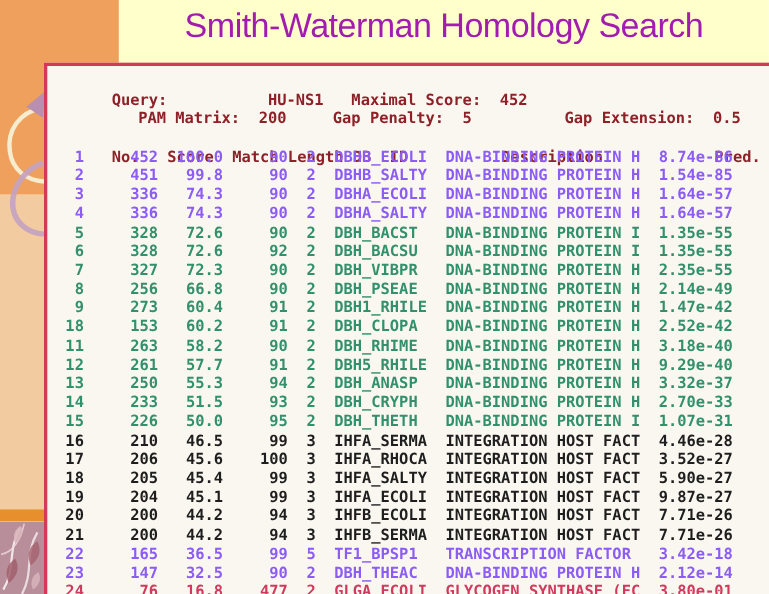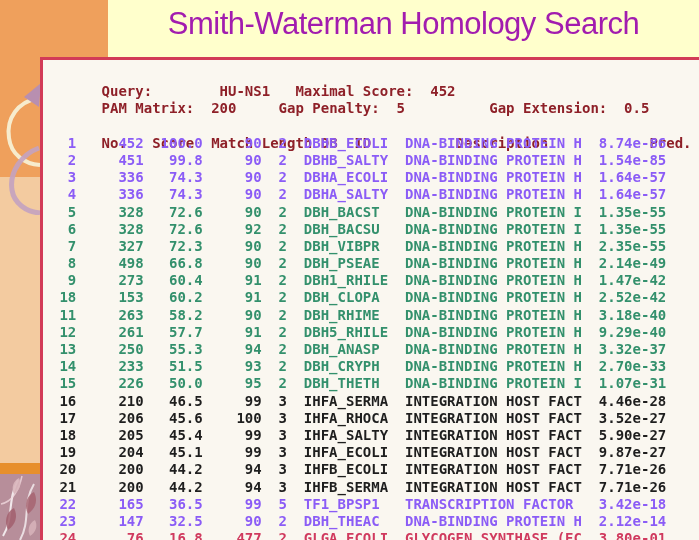--- a/index.html
+++ b/index.html
@@ -49,22 +49,22 @@
     overflow:hidden;
   }
   .line{height:17.2px;line-height:17.2px;white-space:pre;}
   .line span{display:inline-block;white-space:pre;vertical-align:top;box-sizing:border-box;}
   .maroon{color:#8e2028;}
   .c-blue{color:#8b5cf6;}
   .c-teal{color:#33906c;}
   .c-black{color:#1e1e1e;}
   .c-crimson{color:#d03a5e;}
   
-  .w14{width:14ch;} .w9{width:9ch;} .w15{width:15ch;}
-  .w13{width:13ch;} .w8{width:8ch;} .w12{width:12ch;}
+  .w14{width:14ch;} .w9{width:9ch;margin-left:24px;} .w15{width:15ch;}
+  .w13{width:13ch;margin-left:24px;} .w8{width:8ch;} .w12{width:12ch;}
   .w4r{width:4ch;text-align:right;}
   .w3r{width:3ch;text-align:right;}
   .w24r{width:24ch;text-align:right;}
   .w5r{width:5ch;text-align:right;}
   
   .c-no{width:3ch;text-align:right;}
   .hdr .c-no{text-align:right;}
   .c-score{width:8ch;text-align:right;}
   .c-match{width:7ch;text-align:right;}
   .c-length{width:7ch;text-align:right;}
@@ -119,21 +119,21 @@
     </div>
 
     <div id="rows">
         <div class="line row c-blue"><span class="c-no">1</span><span class="c-score">452</span><span class="c-match">100.0</span><span class="c-length">90</span><span class="c-db">2</span><span class="c-id">DBHB_ECOLI</span><span class="c-desc">DNA-BINDING PROTEIN H</span><span class="c-pred">8.74e-86</span></div>
         <div class="line row c-blue"><span class="c-no">2</span><span class="c-score">451</span><span class="c-match">99.8</span><span class="c-length">90</span><span class="c-db">2</span><span class="c-id">DBHB_SALTY</span><span class="c-desc">DNA-BINDING PROTEIN H</span><span class="c-pred">1.54e-85</span></div>
         <div class="line row c-blue"><span class="c-no">3</span><span class="c-score">336</span><span class="c-match">74.3</span><span class="c-length">90</span><span class="c-db">2</span><span class="c-id">DBHA_ECOLI</span><span class="c-desc">DNA-BINDING PROTEIN H</span><span class="c-pred">1.64e-57</span></div>
         <div class="line row c-blue"><span class="c-no">4</span><span class="c-score">336</span><span class="c-match">74.3</span><span class="c-length">90</span><span class="c-db">2</span><span class="c-id">DBHA_SALTY</span><span class="c-desc">DNA-BINDING PROTEIN H</span><span class="c-pred">1.64e-57</span></div>
         <div class="line row c-teal"><span class="c-no">5</span><span class="c-score">328</span><span class="c-match">72.6</span><span class="c-length">90</span><span class="c-db">2</span><span class="c-id">DBH_BACST</span><span class="c-desc">DNA-BINDING PROTEIN I</span><span class="c-pred">1.35e-55</span></div>
         <div class="line row c-teal"><span class="c-no">6</span><span class="c-score">328</span><span class="c-match">72.6</span><span class="c-length">92</span><span class="c-db">2</span><span class="c-id">DBH_BACSU</span><span class="c-desc">DNA-BINDING PROTEIN I</span><span class="c-pred">1.35e-55</span></div>
         <div class="line row c-teal"><span class="c-no">7</span><span class="c-score">327</span><span class="c-match">72.3</span><span class="c-length">90</span><span class="c-db">2</span><span class="c-id">DBH_VIBPR</span><span class="c-desc">DNA-BINDING PROTEIN H</span><span class="c-pred">2.35e-55</span></div>
-        <div class="line row c-teal"><span class="c-no">8</span><span class="c-score">498</span><span class="c-match">66.8</span><span class="c-length">90</span><span class="c-db">2</span><span class="c-id">DBH_PSEAE</span><span class="c-desc">DNA-BINDING PROTEIN H</span><span class="c-pred">2.14e-49</span></div>
+        <div class="line row c-teal"><span class="c-no">8</span><span class="c-score">256</span><span class="c-match">66.8</span><span class="c-length">90</span><span class="c-db">2</span><span class="c-id">DBH_PSEAE</span><span class="c-desc">DNA-BINDING PROTEIN H</span><span class="c-pred">2.14e-49</span></div>
         <div class="line row c-teal"><span class="c-no">9</span><span class="c-score">273</span><span class="c-match">60.4</span><span class="c-length">91</span><span class="c-db">2</span><span class="c-id">DBH1_RHILE</span><span class="c-desc">DNA-BINDING PROTEIN H</span><span class="c-pred">1.47e-42</span></div>
         <div class="line row c-teal"><span class="c-no">18</span><span class="c-score">153</span><span class="c-match">60.2</span><span class="c-length">91</span><span class="c-db">2</span><span class="c-id">DBH_CLOPA</span><span class="c-desc">DNA-BINDING PROTEIN H</span><span class="c-pred">2.52e-42</span></div>
         <div class="line row c-teal"><span class="c-no">11</span><span class="c-score">263</span><span class="c-match">58.2</span><span class="c-length">90</span><span class="c-db">2</span><span class="c-id">DBH_RHIME</span><span class="c-desc">DNA-BINDING PROTEIN H</span><span class="c-pred">3.18e-40</span></div>
         <div class="line row c-teal"><span class="c-no">12</span><span class="c-score">261</span><span class="c-match">57.7</span><span class="c-length">91</span><span class="c-db">2</span><span class="c-id">DBH5_RHILE</span><span class="c-desc">DNA-BINDING PROTEIN H</span><span class="c-pred">9.29e-40</span></div>
         <div class="line row c-teal"><span class="c-no">13</span><span class="c-score">250</span><span class="c-match">55.3</span><span class="c-length">94</span><span class="c-db">2</span><span class="c-id">DBH_ANASP</span><span class="c-desc">DNA-BINDING PROTEIN H</span><span class="c-pred">3.32e-37</span></div>
         <div class="line row c-teal"><span class="c-no">14</span><span class="c-score">233</span><span class="c-match">51.5</span><span class="c-length">93</span><span class="c-db">2</span><span class="c-id">DBH_CRYPH</span><span class="c-desc">DNA-BINDING PROTEIN H</span><span class="c-pred">2.70e-33</span></div>
         <div class="line row c-teal"><span class="c-no">15</span><span class="c-score">226</span><span class="c-match">50.0</span><span class="c-length">95</span><span class="c-db">2</span><span class="c-id">DBH_THETH</span><span class="c-desc">DNA-BINDING PROTEIN I</span><span class="c-pred">1.07e-31</span></div>
         <div class="line row c-black"><span class="c-no">16</span><span class="c-score">210</span><span class="c-match">46.5</span><span class="c-length">99</span><span class="c-db">3</span><span class="c-id">IHFA_SERMA</span><span class="c-desc">INTEGRATION HOST FACT</span><span class="c-pred">4.46e-28</span></div>
         <div class="line row c-black"><span class="c-no">17</span><span class="c-score">206</span><span class="c-match">45.6</span><span class="c-length">100</span><span class="c-db">3</span><span class="c-id">IHFA_RHOCA</span><span class="c-desc">INTEGRATION HOST FACT</span><span class="c-pred">3.52e-27</span></div>
         <div class="line row c-black"><span class="c-no">18</span><span class="c-score">205</span><span class="c-match">45.4</span><span class="c-length">99</span><span class="c-db">3</span><span class="c-id">IHFA_SALTY</span><span class="c-desc">INTEGRATION HOST FACT</span><span class="c-pred">5.90e-27</span></div>

